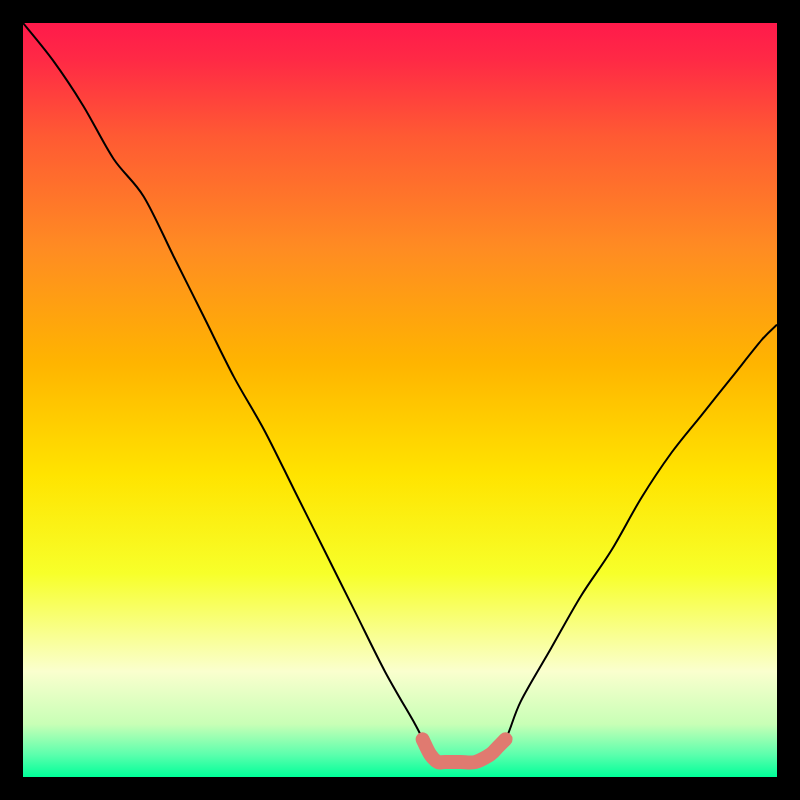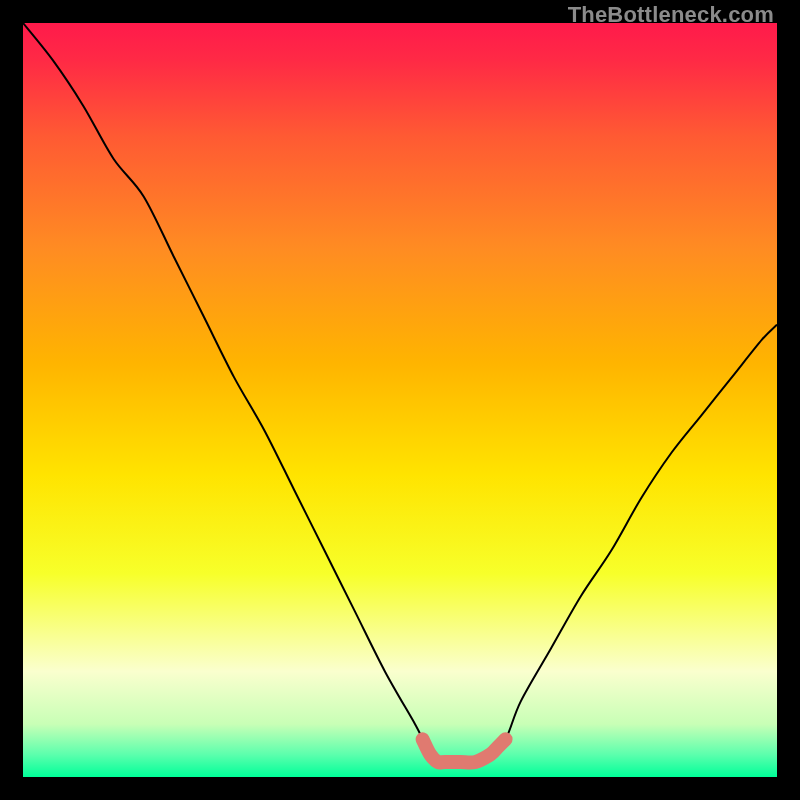--- a/index.html
+++ b/index.html
@@ -38,21 +38,20 @@
   }
   svg {
     display: block;
   }
 </style>
 </head>
 <body>
 
 <div class="frame">
 
-  <div class="attribution">TheBottleneck.com</div>
 
   <div class="plot-area">
     <svg id="chart-svg" width="754" height="754" viewBox="0 0 754 754">
       <defs>
         <linearGradient id="bg-grad" x1="0" y1="0" x2="0" y2="1">
             <stop offset="0%" stop-color="#ff1a4b"></stop>
             <stop offset="5%" stop-color="#ff2a45"></stop>
             <stop offset="15%" stop-color="#ff5a33"></stop>
             <stop offset="30%" stop-color="#ff8c22"></stop>
             <stop offset="45%" stop-color="#ffb400"></stop>

